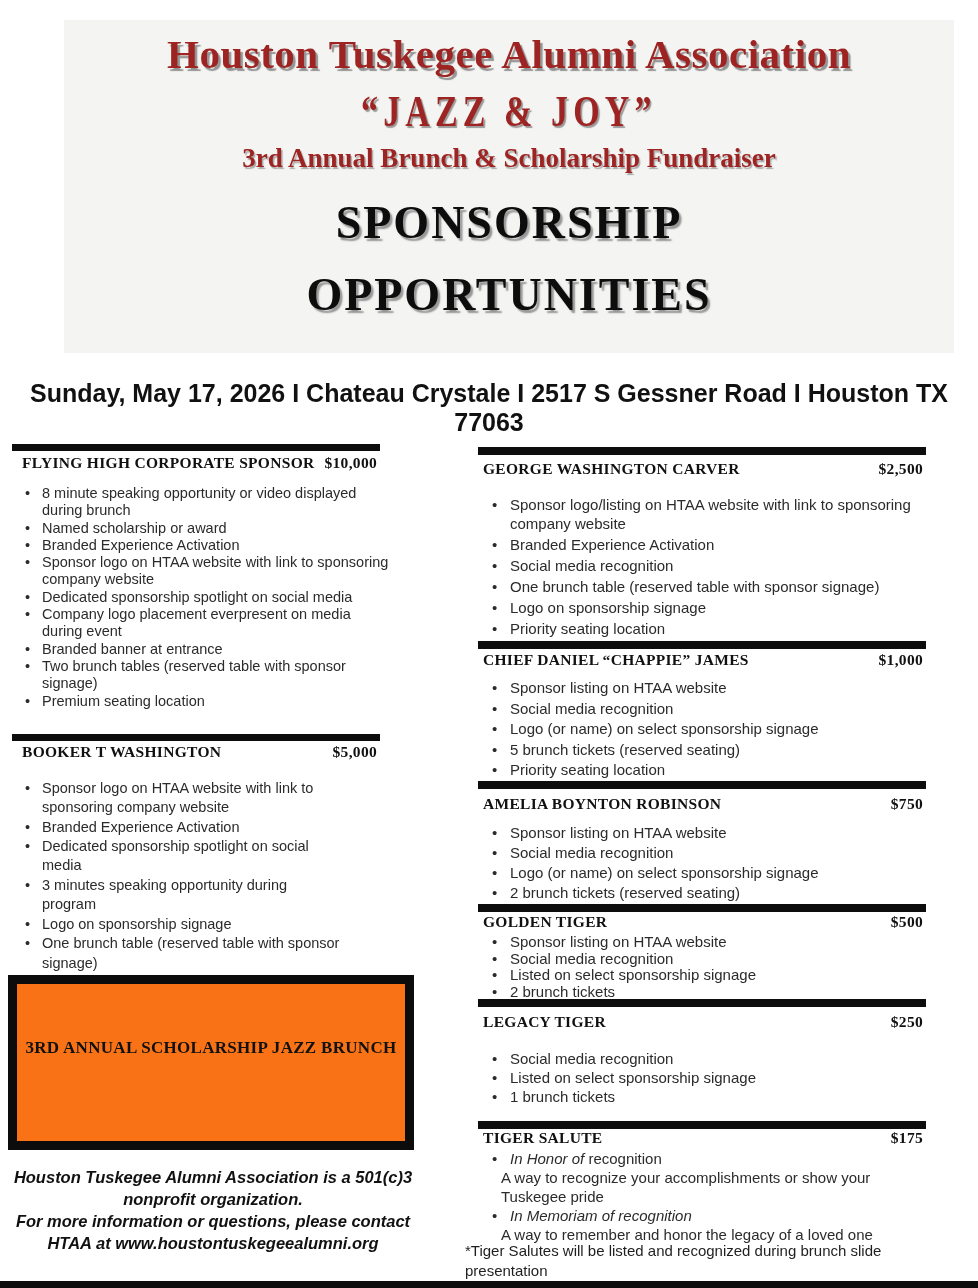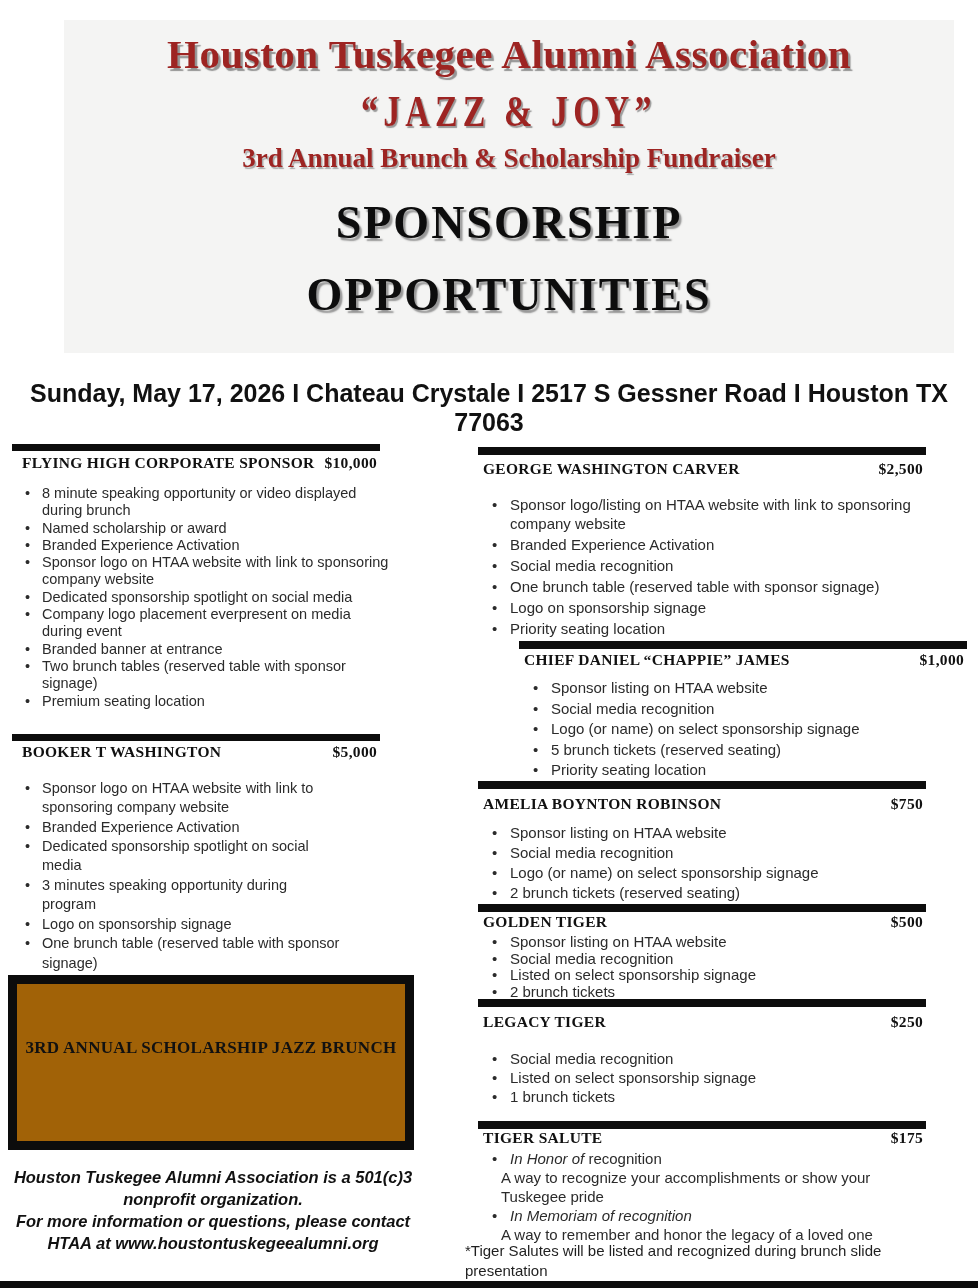--- a/index.html
+++ b/index.html
@@ -75,32 +75,32 @@
   .sec-legacy .tier-head{margin-top:6px;}
   .sec-legacy ul{margin-top:18px;line-height:19px;}
   .sec-salute .tier-head{margin-top:0px;}
   .sec-salute ul{margin-top:2px;line-height:19px;}
   .sec-salute li{padding-left:26px;}
   .sec-salute li::before{left:8px;}
   .sec-salute .it{font-style:italic;}
   .salute-desc{margin-left:-9px;width:420px;}
   .r-pos{position:absolute;left:0;width:448px;}
   .pos-gwc{top:0px;}
-  .pos-chief{top:194px;margin-left:41px;}
+  .pos-chief{top:194px;}
   .pos-amelia{top:334px;}
   .pos-golden{top:457px;}
   .pos-legacy{top:552px;}
   .pos-salute{top:674px;}
   .footnote{
     position:absolute;left:465px;top:1241px;width:478px;font-size:15px;line-height:19.5px;color:#1f1f1f;
   }
   
   .brunch-box{
     position:absolute;left:8px;top:975px;width:388px;height:157px;
-    border:9px solid #0c0c0c;background:#a16207;text-align:center;
+    border:9px solid #0c0c0c;background:#f97316;text-align:center;
   }
   .box-line1{margin-top:54px;font-family:"Liberation Serif",serif;font-weight:bold;font-size:17px;color:#111;letter-spacing:.3px;}
   .box-line2{margin-top:19px;font-weight:bold;font-size:15px;color:#111;}
   .left-footer{
     position:absolute;left:3px;top:1166px;width:420px;text-align:center;
     font-weight:bold;font-style:italic;font-size:16.5px;line-height:22px;color:#111;
   }
   .left-footer p{margin:0;}
   .bottom-bar{position:absolute;left:0;top:1281px;width:978px;height:7px;background:#0d0d0d;}
 </style>

